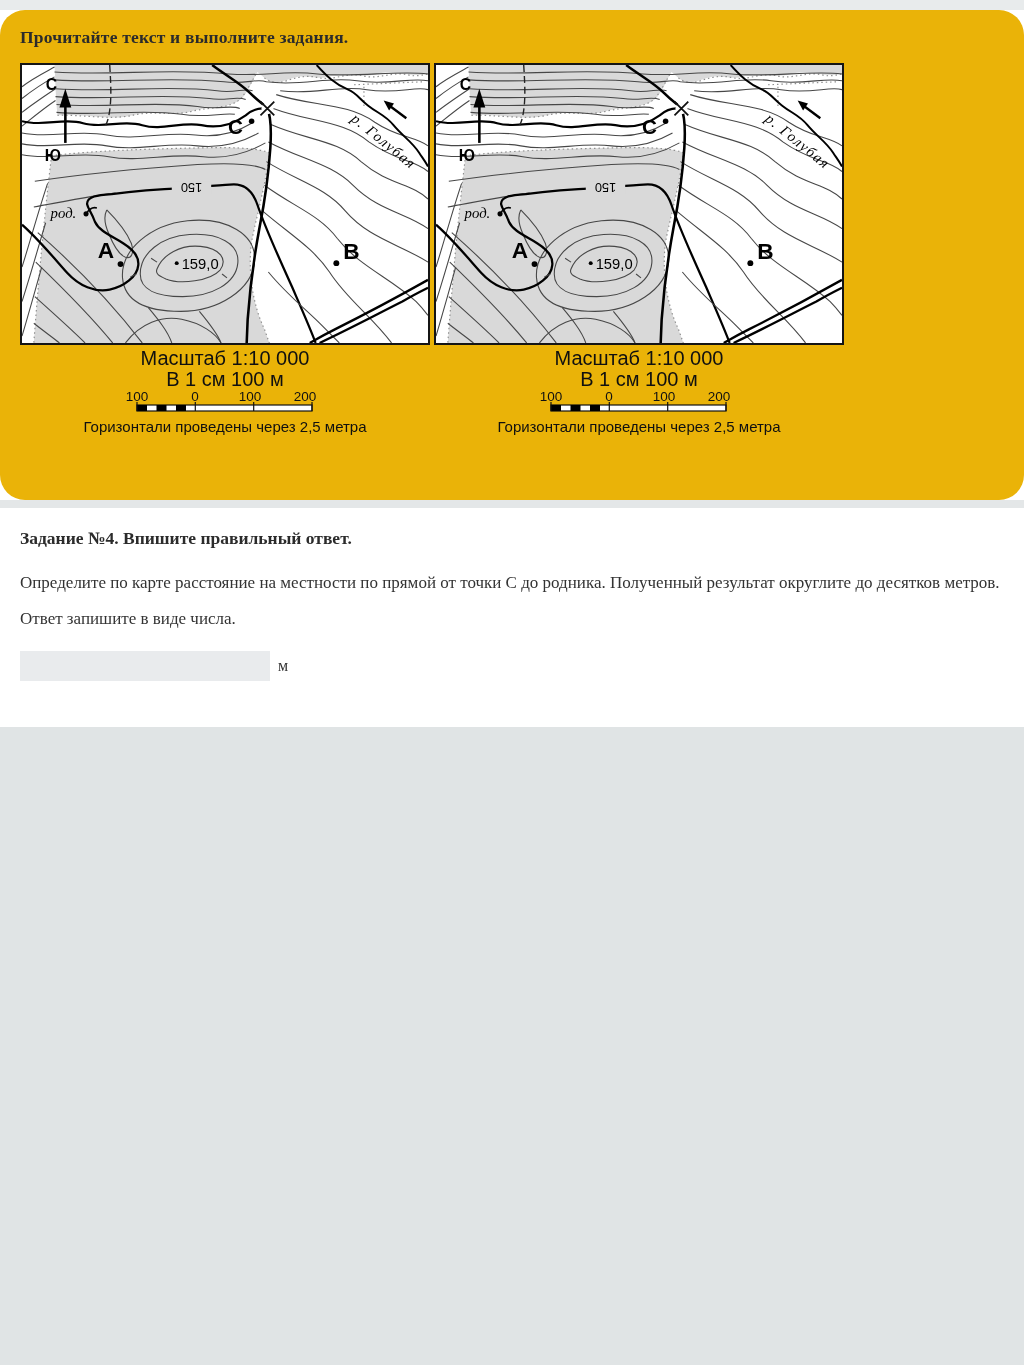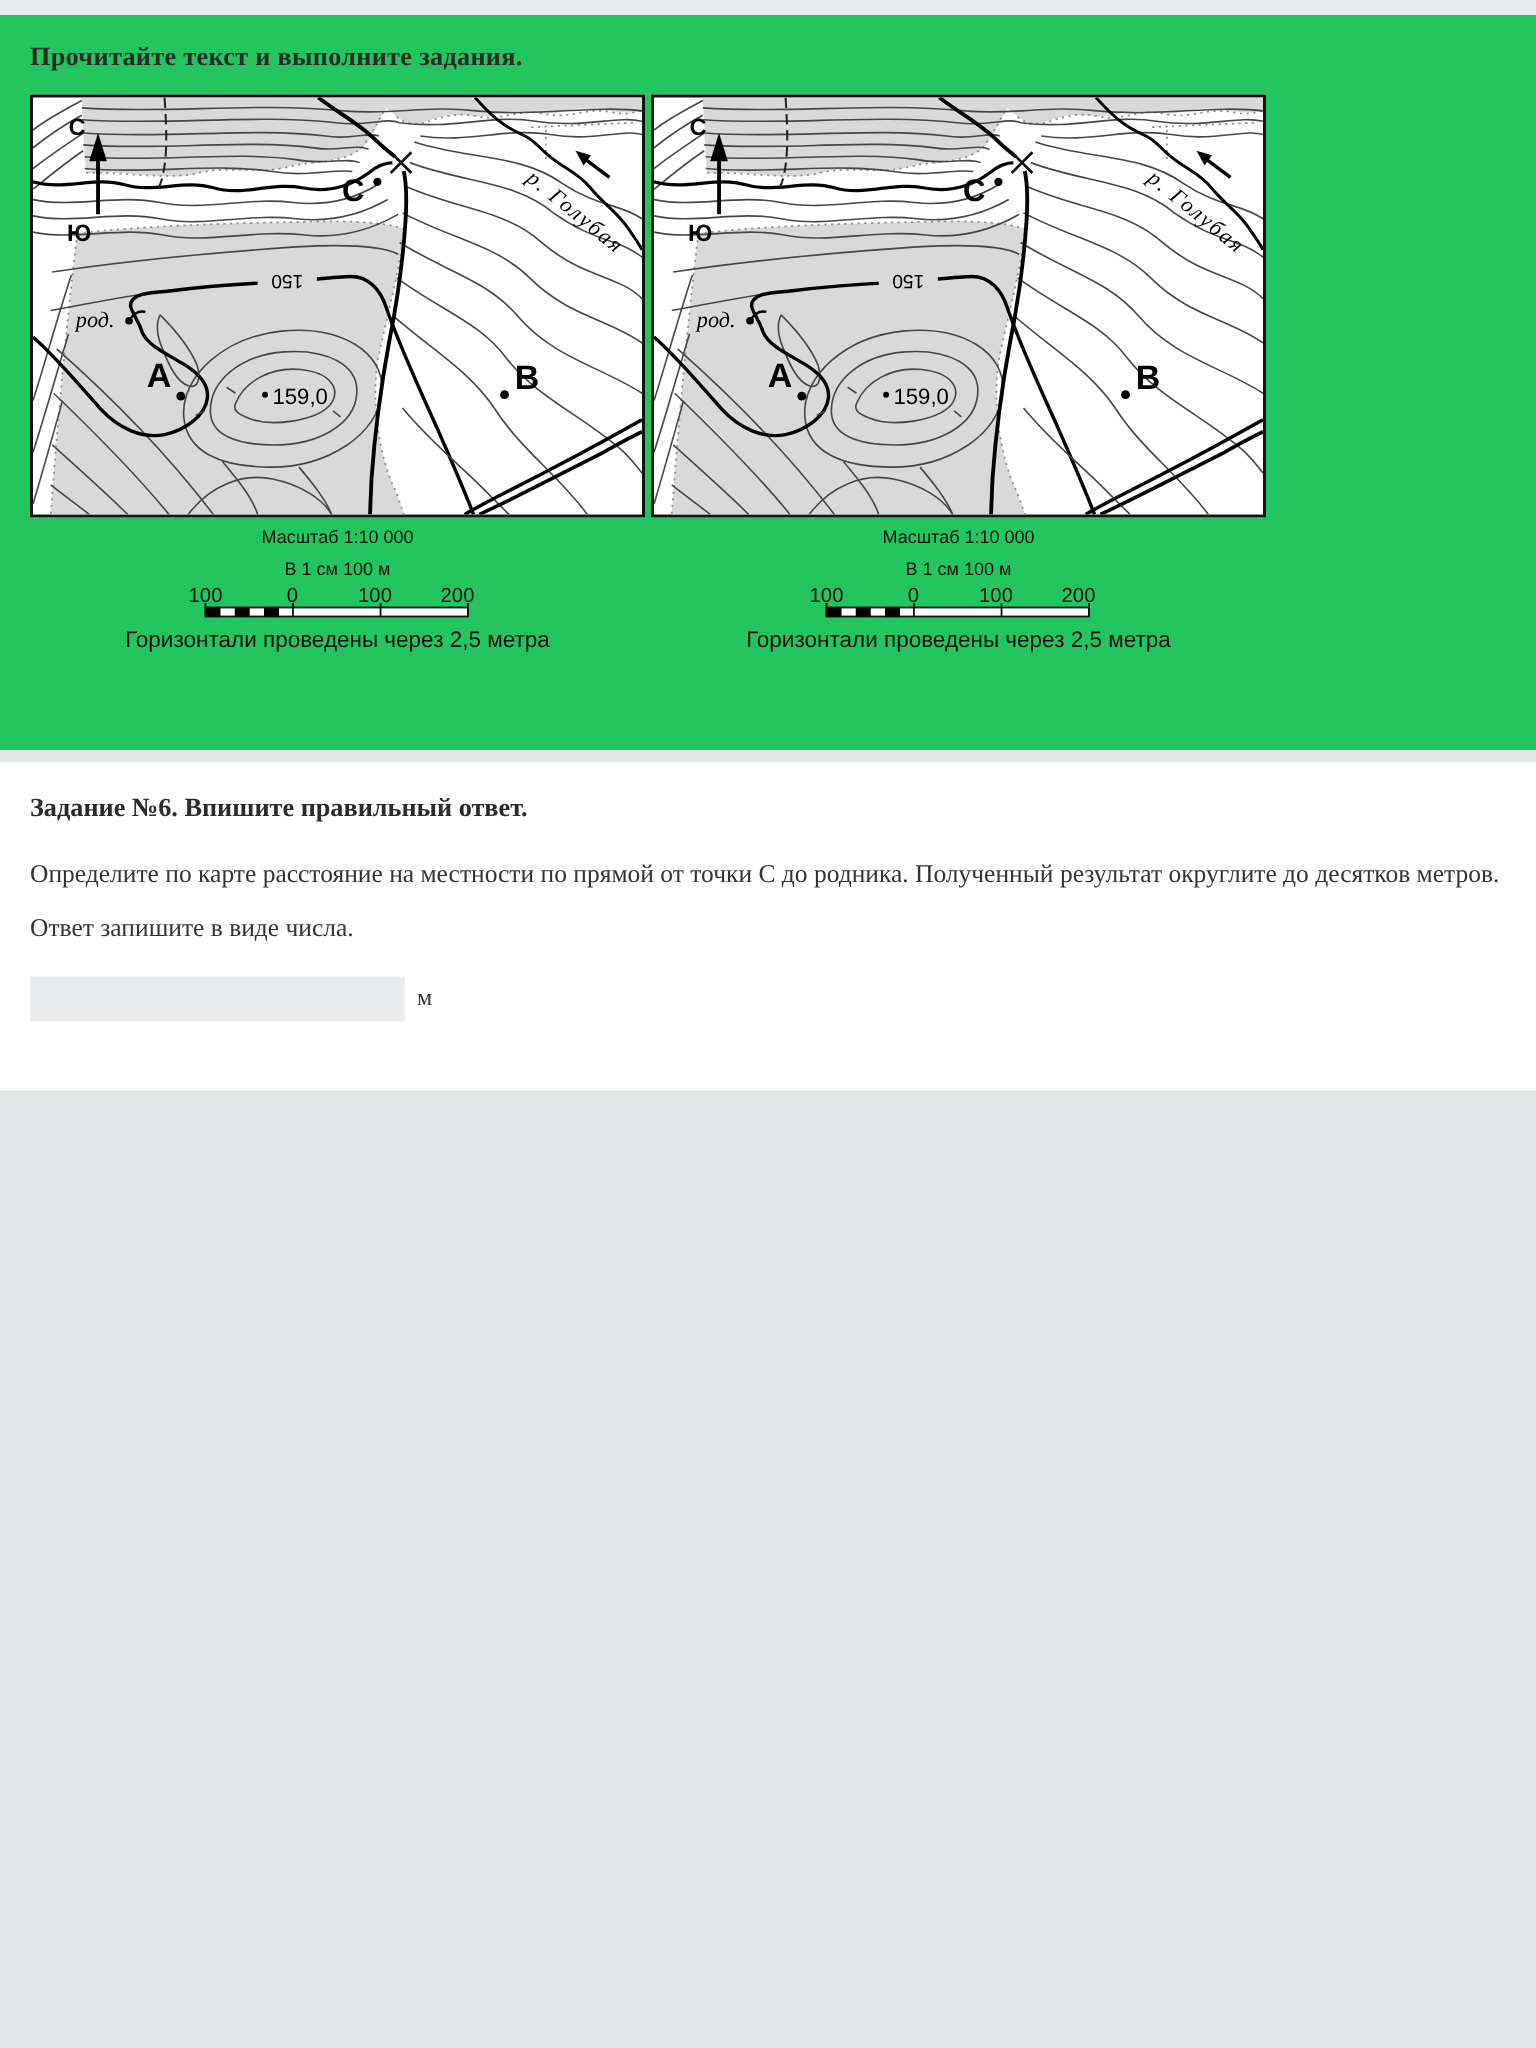--- a/index.html
+++ b/index.html
@@ -5,37 +5,37 @@
   * { box-sizing: border-box; }
   html, body { margin: 0; padding: 0; }
   body {
     width: 1024px; height: 1365px;
     background: #ffffff;
     font-family: "Liberation Serif", serif;
     color: #2f2f2f;
     overflow: hidden;
   }
   .topbar { height: 10px; background: #e8ebec; }
-  .intro { padding: 17px 20px 0 20px; background: #22c55e; }
+  .intro { padding: 17px 20px 0 20px; background: #eab308; border-radius: 25px; }
   .instruction-heading {
     font-size: 17.5px; font-weight: bold; color: #2b2b2b;
     margin: 0 0 15px 0; letter-spacing: .2px;
   }
   .maps-row { display: flex; gap: 4px; }
   .map-figure { width: 410px; }
   .map-frame {
     width: 410px; height: 282px;
     border: 2px solid #151515; background: #fff;
   }
   .map-frame svg { display: block; width: 406px; height: 278px; }
   .map-caption {
     font-family: "Liberation Sans", sans-serif;
     text-align: center; color: #101010; margin-top: 3px;
   }
-  .cap-line { font-size: 12px; line-height: 21px; }
+  .cap-line { font-size: 20px; line-height: 21px; }
   .scalebar-wrap { margin-top: 1px; }
   .scalebar-wrap svg { display: block; margin: 0 auto; }
   .contour-note { font-size: 15px; line-height: 19px; margin-top: 2px; }
   .intro-spacer { height: 64px; }
   .section-divider { height: 8px; background: #e4e7e8; }
   .task-section { padding: 20px 20px 0 20px; background: #fff; }
   .task-heading {
     font-size: 17.5px; font-weight: bold; color: #2b2b2b; margin: 0 0 16px 0;
   }
   .task-text {
@@ -329,21 +329,21 @@
       </figcaption>
     </figure>
 
   </div>
   <div class="intro-spacer"></div>
 </section>
 
 <div class="section-divider"></div>
 
 <section class="task-section">
-  <h2 class="task-heading">Задание №6. Впишите правильный ответ.</h2>
+  <h2 class="task-heading">Задание №4. Впишите правильный ответ.</h2>
   <p class="task-text">Определите по карте расстояние на местности по прямой от точки С до родника. Полученный результат округлите до десятков метров. Ответ запишите в виде числа.</p>
   <div class="answer-row">
     <input class="answer-input" type="text" value="" style="">
     <span class="answer-unit">м</span>
   </div>
 </section>
 
 <div class="bottom-area"></div>
 
 </body></html>

